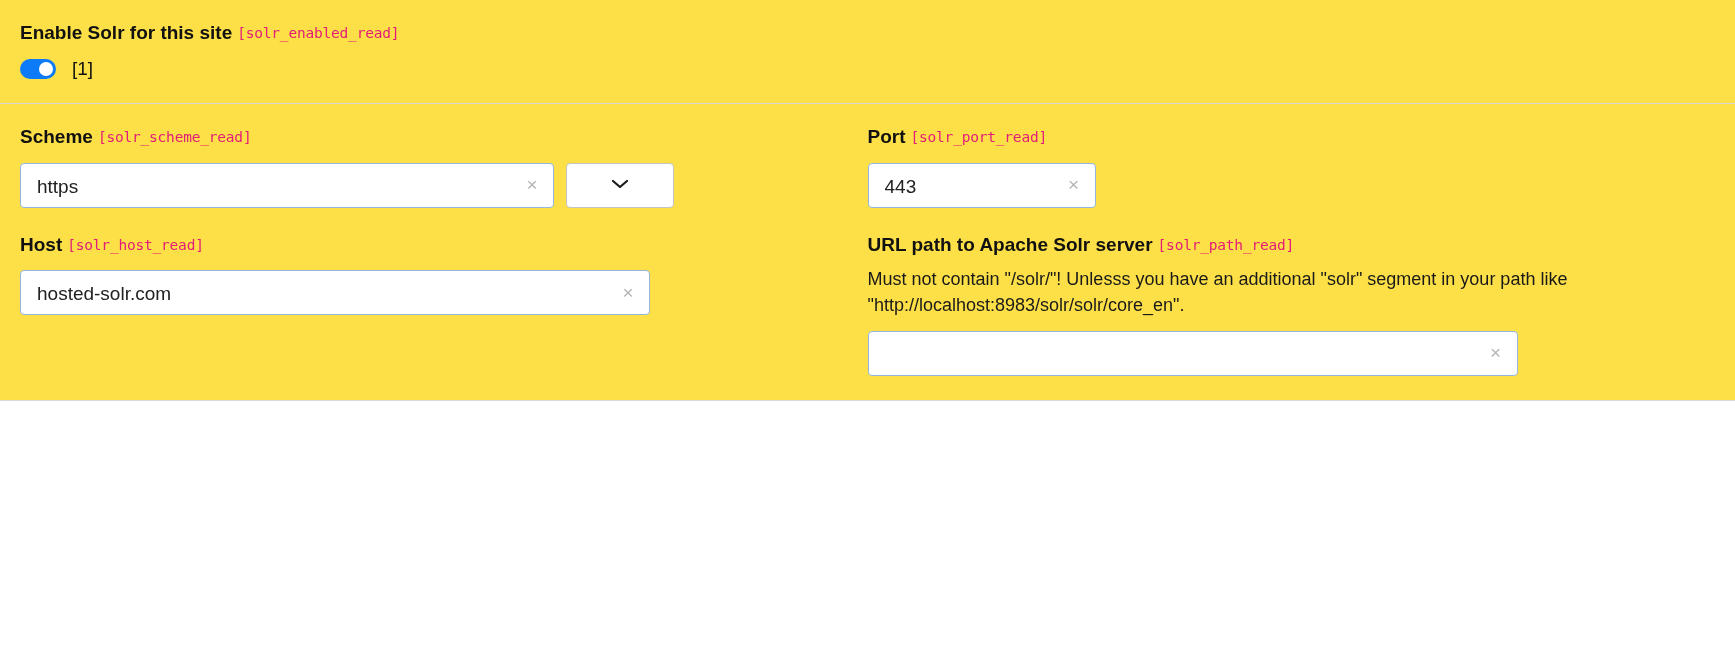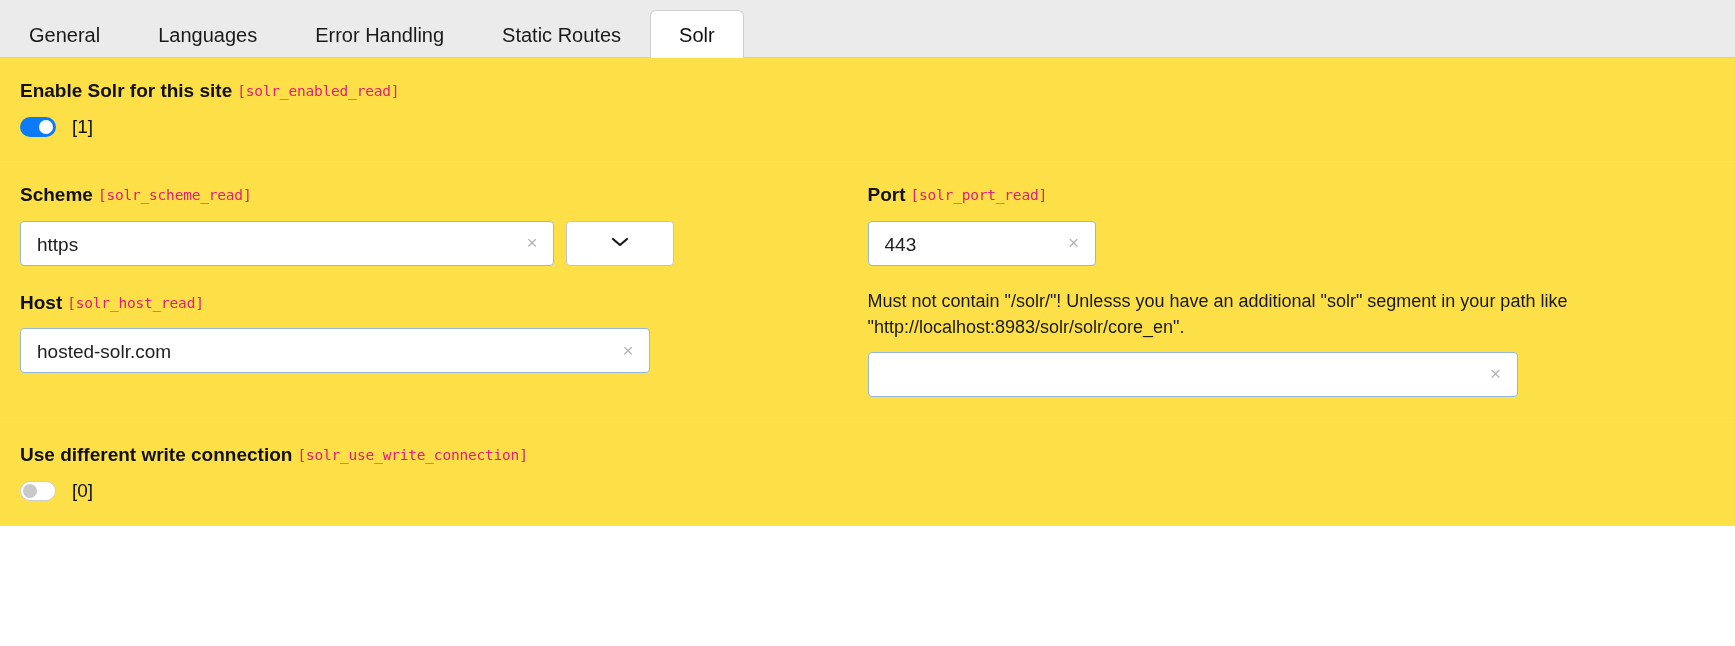--- a/index.html
+++ b/index.html
@@ -178,27 +178,20 @@
     font-size: 19px;
     color: #111111;
     line-height: 1;
   }
 </style>
 </head>
 <body>
 
 <div class="page">
 
-  <div class="tabbar">
-    <div class="tab">General</div>
-    <div class="tab">Languages</div>
-    <div class="tab">Error Handling</div>
-    <div class="tab">Static Routes</div>
-    <div class="tab active">Solr</div>
-  </div>
 
   <div class="section">
     <div class="block">
       <span class="label"><span>Enable Solr for this site</span><span class="code">[solr_enabled_read]</span></span>
       <div class="togglerow">
         <div class="switch on">
           <span class="knob"></span>
         </div>
         <span class="toggleval">[1]</span>
       </div>
@@ -243,37 +236,27 @@
           <span class="label"><span>Port</span><span class="code">[solr_port_read]</span></span>
           <div class="inputrow">
             <div class="inputwrap w-port">
               <span class="val">443</span>
               <span class="clear-x">×</span>
             </div>
           </div>
         </div>
 
         <div class="block">
+          <span class="label"><span>URL path to Apache Solr server</span><span class="code">[solr_path_read]</span></span>
           <div class="helptext">Must not contain "/solr/"! Unlesss you have an additional "solr" segment in your path like "http://localhost:8983/solr/solr/core_en".</div>
           <div class="inputrow">
             <div class="inputwrap w-path">
               <span class="clear-x">×</span>
             </div>
           </div>
         </div>
 
       </div>
     </div>
   </div>
 
-  <div class="section last">
-    <div class="block">
-      <span class="label"><span>Use different write connection</span><span class="code">[solr_use_write_connection]</span></span>
-      <div class="togglerow">
-        <div class="switch off">
-          <span class="knob"></span>
-        </div>
-        <span class="toggleval">[0]</span>
-      </div>
-    </div>
-  </div>
 
 </div>
 
 </body></html>

